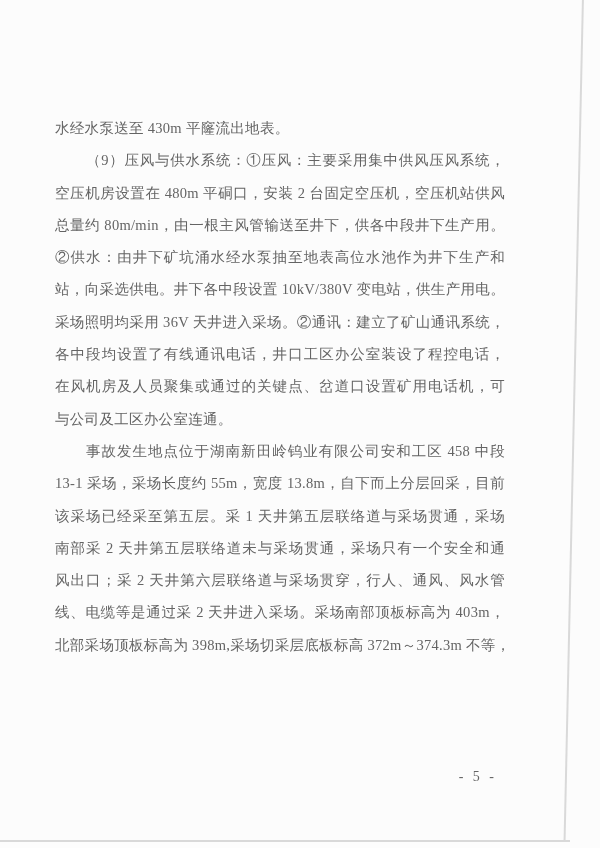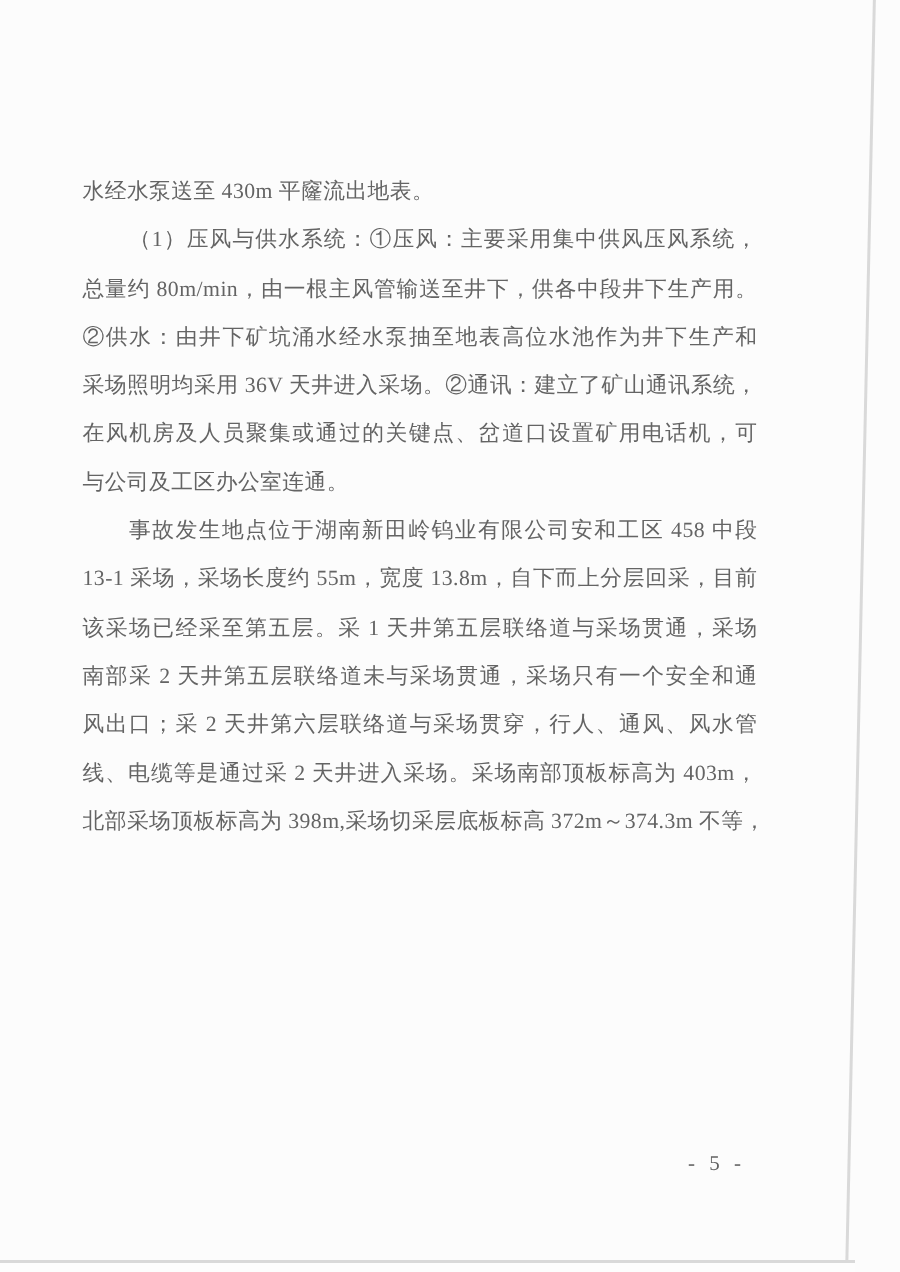--- a/index.html
+++ b/index.html
@@ -71,24 +71,27 @@
     background:#fdfdfd;
   }
 </style>
 </head>
 <body>
 
 <div class="page">
 
   <div class="textblock">
     <div class="ln end">水经水泵送至 430m 平窿流出地表。</div>
-    <div class="ln ind">（1）压风与供水系统：①压风：主要采用集中供风压风系统，</div>
+    <div class="ln ind">（9）压风与供水系统：①压风：主要采用集中供风压风系统，</div>
+    <div class="ln">空压机房设置在 480m 平硐口，安装 2 台固定空压机，空压机站供风</div>
     <div class="ln">总量约 80m/min，由一根主风管输送至井下，供各中段井下生产用。</div>
     <div class="ln">②供水：由井下矿坑涌水经水泵抽至地表高位水池作为井下生产和</div>
+    <div class="ln">站，向采选供电。井下各中段设置 10kV/380V 变电站，供生产用电。</div>
     <div class="ln">采场照明均采用 36V 天井进入采场。②通讯：建立了矿山通讯系统，</div>
+    <div class="ln">各中段均设置了有线通讯电话，井口工区办公室装设了程控电话，</div>
     <div class="ln">在风机房及人员聚集或通过的关键点、岔道口设置矿用电话机，可</div>
     <div class="ln end">与公司及工区办公室连通。</div>
     <div class="ln ind">事故发生地点位于湖南新田岭钨业有限公司安和工区 458 中段</div>
     <div class="ln">13-1 采场，采场长度约 55m，宽度 13.8m，自下而上分层回采，目前</div>
     <div class="ln">该采场已经采至第五层。采 1 天井第五层联络道与采场贯通，采场</div>
     <div class="ln">南部采 2 天井第五层联络道未与采场贯通，采场只有一个安全和通</div>
     <div class="ln">风出口；采 2 天井第六层联络道与采场贯穿，行人、通风、风水管</div>
     <div class="ln">线、电缆等是通过采 2 天井进入采场。采场南部顶板标高为 403m，</div>
     <div class="ln end">北部采场顶板标高为 398m,采场切采层底板标高 372m～374.3m 不等，</div>
   </div>

